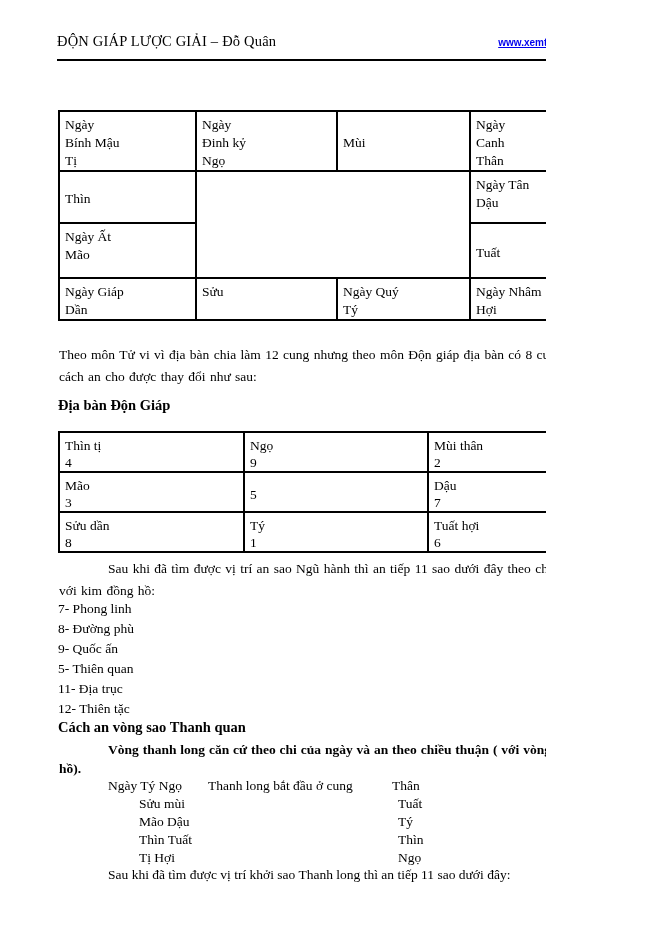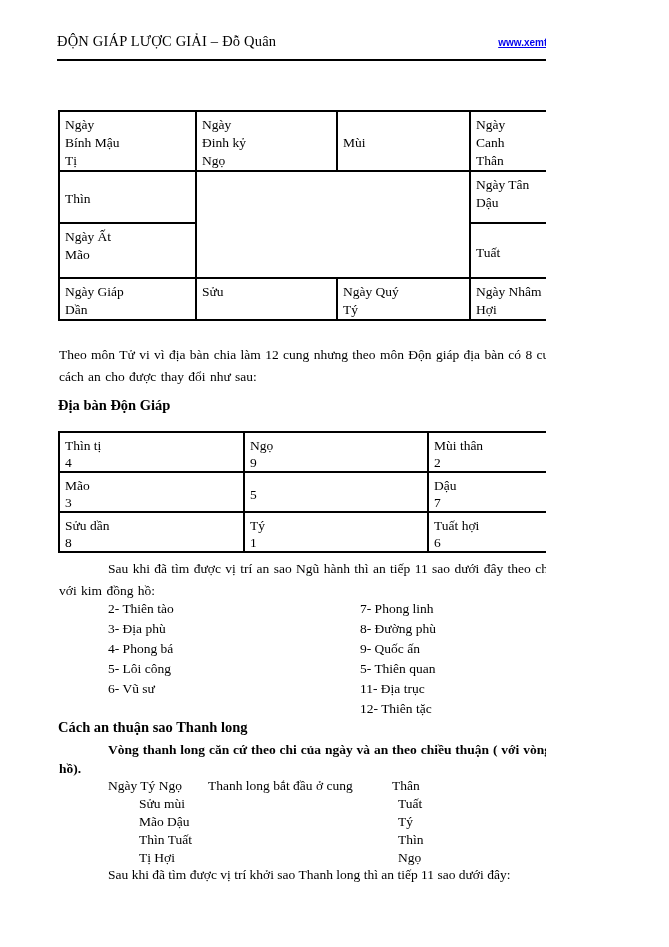--- a/index.html
+++ b/index.html
@@ -159,38 +159,31 @@
         <td>Tuất hợi
 6</td>
       </tr>
     </tbody>
   </table>
 
   <p class="para p2">Sau khi đã tìm được vị trí an sao Ngũ hành thì an tiếp 11 sao dưới đây theo chiều thuận
 với kim đồng hồ:</p>
 
   <div class="saolist">
-    <div class="sl-left">
-      <div class="sl-item">2- Thiên tào</div>
-      <div class="sl-item">3- Địa phù</div>
-      <div class="sl-item">4- Phong bá</div>
-      <div class="sl-item">5- Lôi công</div>
-      <div class="sl-item">6- Vũ sư</div>
-    </div>
     <div class="sl-right">
       <div class="sl-item">7- Phong linh</div>
       <div class="sl-item">8- Đường phù</div>
       <div class="sl-item">9- Quốc ấn</div>
       <div class="sl-item">5- Thiên quan</div>
       <div class="sl-item">11- Địa trục</div>
       <div class="sl-item">12- Thiên tặc</div>
     </div>
   </div>
 
-  <h3 class="heading h2">Cách an thuận sao Thanh long</h3>
+  <h3 class="heading h2">Cách an vòng sao Thanh quan</h3>
 
   <p class="para p3">Vòng thanh long căn cứ theo chi của ngày và an theo chiều thuận ( với vòng kim đồng
 hồ).</p>
 
   <div class="tl">
     <div class="tl-row tl-first">
       <span class="day">Ngày Tý Ngọ</span>
       <span class="lbl">Thanh long bắt đầu ở cung</span>
       <span class="cung">Thân</span>
     </div>

